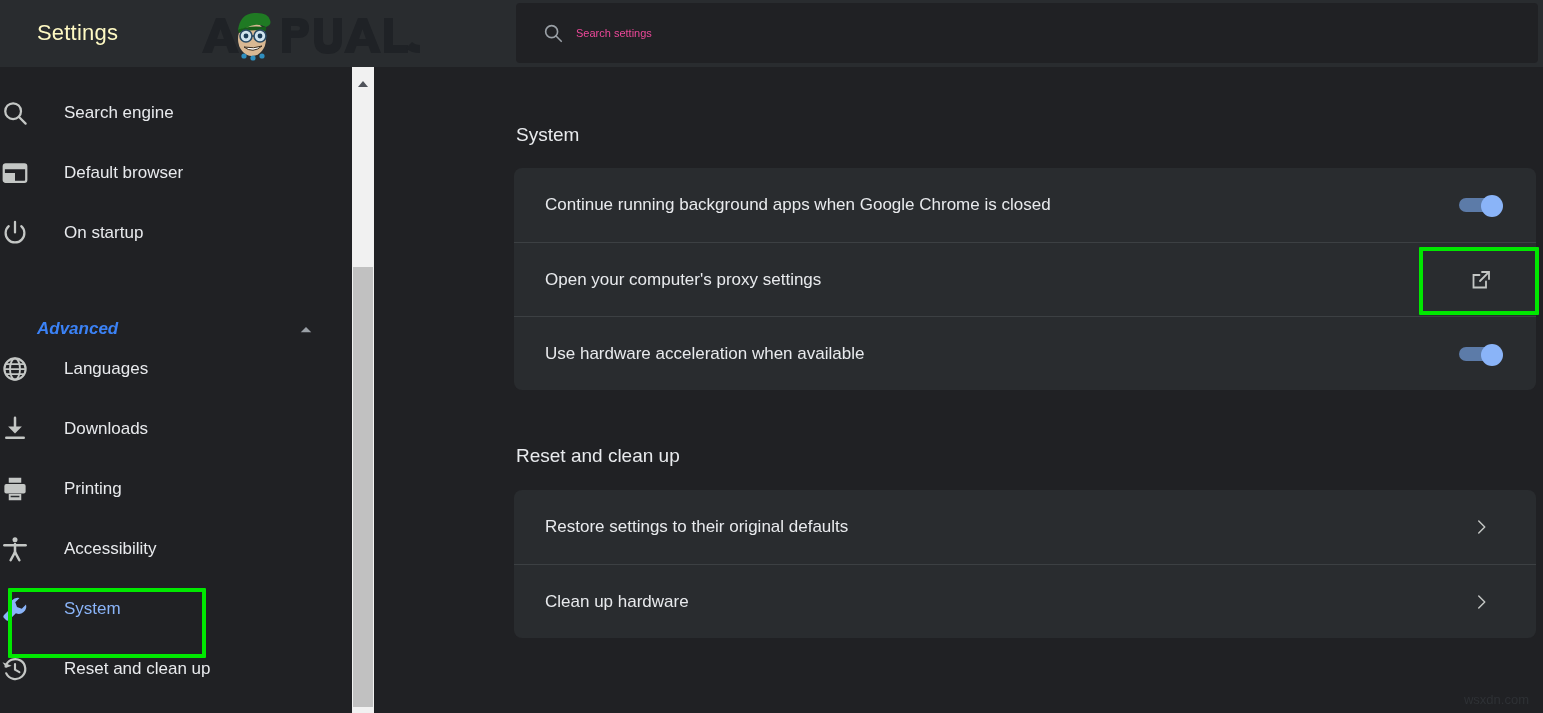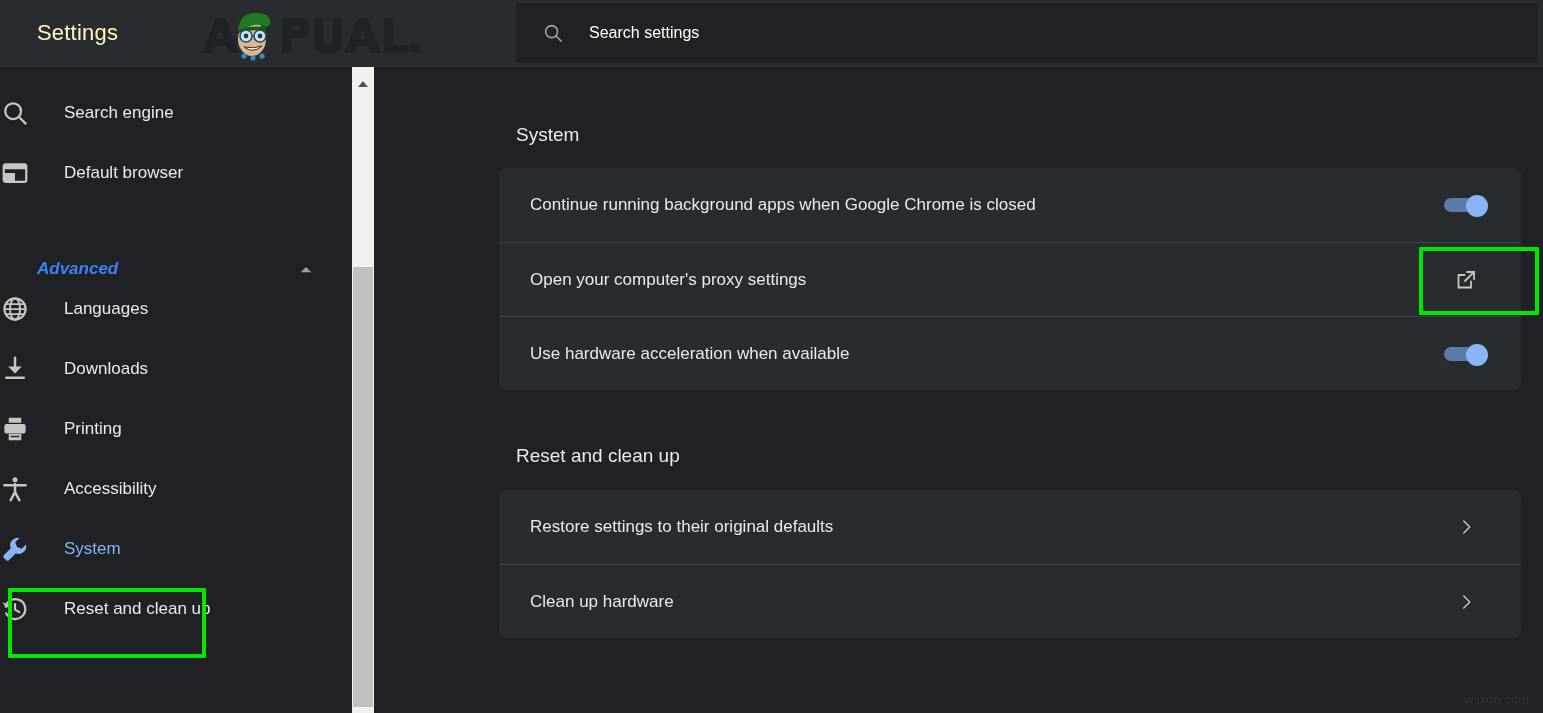--- a/index.html
+++ b/index.html
@@ -27,21 +27,21 @@
     position: absolute; left: 0; top: 0; width: 224px; height: 56px;
   }
   .search-box {
     position: absolute; left: 516px; top: 3px;
     width: 1022px; height: 60px;
     background: #202124; border-radius: 4px;
     display: flex; align-items: center;
   }
   .search-icon { margin-left: 26px; width: 22px; height: 22px; display: block; }
   .search-input-text {
-    margin-left: 25px; font-size: 16px; color: #ffffff;
+    margin-left: 12px; font-size: 11px; color: #ec4899;
   }
 
   
   .sidebar {
     position: absolute; left: 0; top: 67px; width: 355px; height: 646px;
     background: #202124; overflow: hidden;
   }
   .nav-clip { position: absolute; left: 0; top: -44px; width: 355px; }
   .nav-item {
     position: relative; display: flex; align-items: center;
@@ -77,21 +77,21 @@
 
   
   .main {
     position: absolute; left: 375px; top: 67px;
     width: 1168px; height: 646px; background: #202124;
   }
   .section-title {
     position: absolute; font-size: 19px; color: #e8eaed;
   }
   .card {
-    position: absolute; left: 124px; width: 1022px;
+    position: absolute; left: 139px; width: 1022px;
     background: #292c2f; border-radius: 8px; overflow: hidden;
   }
   .row {
     position: relative; display: flex; align-items: center;
     height: 74px; padding: 0 0 0 31px; color: #e8eaed; font-size: 17px;
   }
   .row + .row { border-top: 1px solid #3c4043; }
   .row .row-label { flex: 1 1 auto; }
   .row .row-ctl {
     flex: 0 0 auto; display: flex; align-items: center;
@@ -184,20 +184,27 @@
 
       <div class="nav-item">
         <svg class="ic" viewBox="0 0 24 24">
           <rect x="3" y="5" width="18" height="14" rx="1.5" fill="none" stroke="#c4c7c5" stroke-width="1.8"></rect>
           <rect x="3" y="5" width="18" height="4" fill="#c4c7c5"></rect>
           <rect x="3" y="12" width="9" height="7" fill="#c4c7c5"></rect>
         </svg>
         <span class="lbl">Default browser</span>
       </div>
 
+      <div class="nav-item">
+        <svg class="ic" viewBox="0 0 24 24">
+          <path d="M7 6.5 A7.5 7.5 0 1 0 17 6.5" fill="none" stroke="#c4c7c5" stroke-width="1.8" stroke-linecap="round"></path>
+          <path d="M12 3 L12 11.5" stroke="#c4c7c5" stroke-width="1.8" stroke-linecap="round"></path>
+        </svg>
+        <span class="lbl">On startup</span>
+      </div>
 
       <div style="height:22px"></div>
 
       <div class="nav-section">
         <span>Advanced</span>
         <svg class="chev" viewBox="0 0 24 24">
           <path d="M5 15 L12 8 L19 15 Z" fill="#9aa0a6"></path>
         </svg>
       </div>
 

